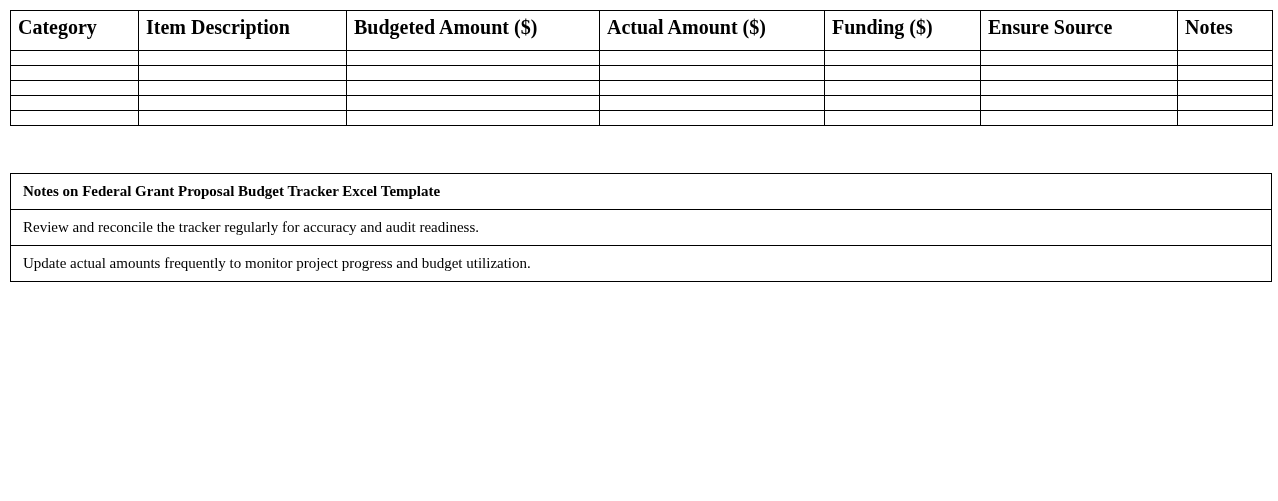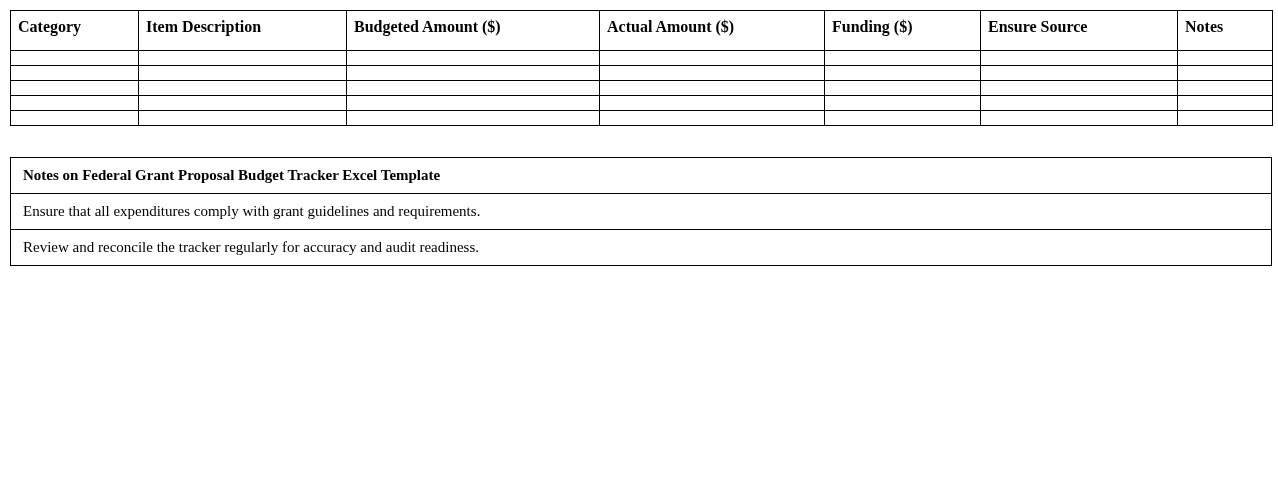--- a/index.html
+++ b/index.html
@@ -31,21 +31,21 @@
     margin: 0;
   }
   table.budget-table th,
   table.budget-table td {
     border: 1px solid #000000;
     padding: 0;
     vertical-align: middle;
   }
   table.budget-table th {
     font-weight: bold;
-    font-size: 16px;
+    font-size: 20px;
     text-align: left;
     padding: 5px 0 12px 7px;
     height: 22px;
     line-height: 18px;
   }
   table.budget-table td.data-cell {
     height: 14px;
     padding: 0;
     font-size: 14px;
   }
@@ -54,21 +54,21 @@
   col.c-item          { width: 208px; }
   col.c-budgeted      { width: 253px; }
   col.c-actual        { width: 225px; }
   col.c-variance      { width: 156px; }
   col.c-funding       { width: 197px; }
   col.c-notes         { width: 95px; }
 
   
   table.notes-table {
     width: 1262px;
-    margin-top: 31px;
+    margin-top: 47px;
   }
   table.notes-table td {
     border: 1px solid #000000;
     padding: 7px 0 7px 12px;
     font-size: 15px;
     line-height: 19px;
     height: 21px;
     vertical-align: middle;
   }
   table.notes-table td.notes-title {
@@ -149,21 +149,21 @@
       </tr>
     </tbody>
   </table>
 
   <table class="notes-table">
     <tbody>
       <tr>
         <td class="notes-title">Notes on Federal Grant Proposal Budget Tracker Excel Template</td>
       </tr>
       <tr>
-        <td>Ensure that all expenditures comply with grant guidelines and requirements.</td>
+        <td>Review and reconcile the tracker regularly for accuracy and audit readiness.</td>
       </tr>
       <tr>
-        <td>Review and reconcile the tracker regularly for accuracy and audit readiness.</td>
+        <td>Update actual amounts frequently to monitor project progress and budget utilization.</td>
       </tr>
     </tbody>
   </table>
 
 </div>
 
 </body></html>

